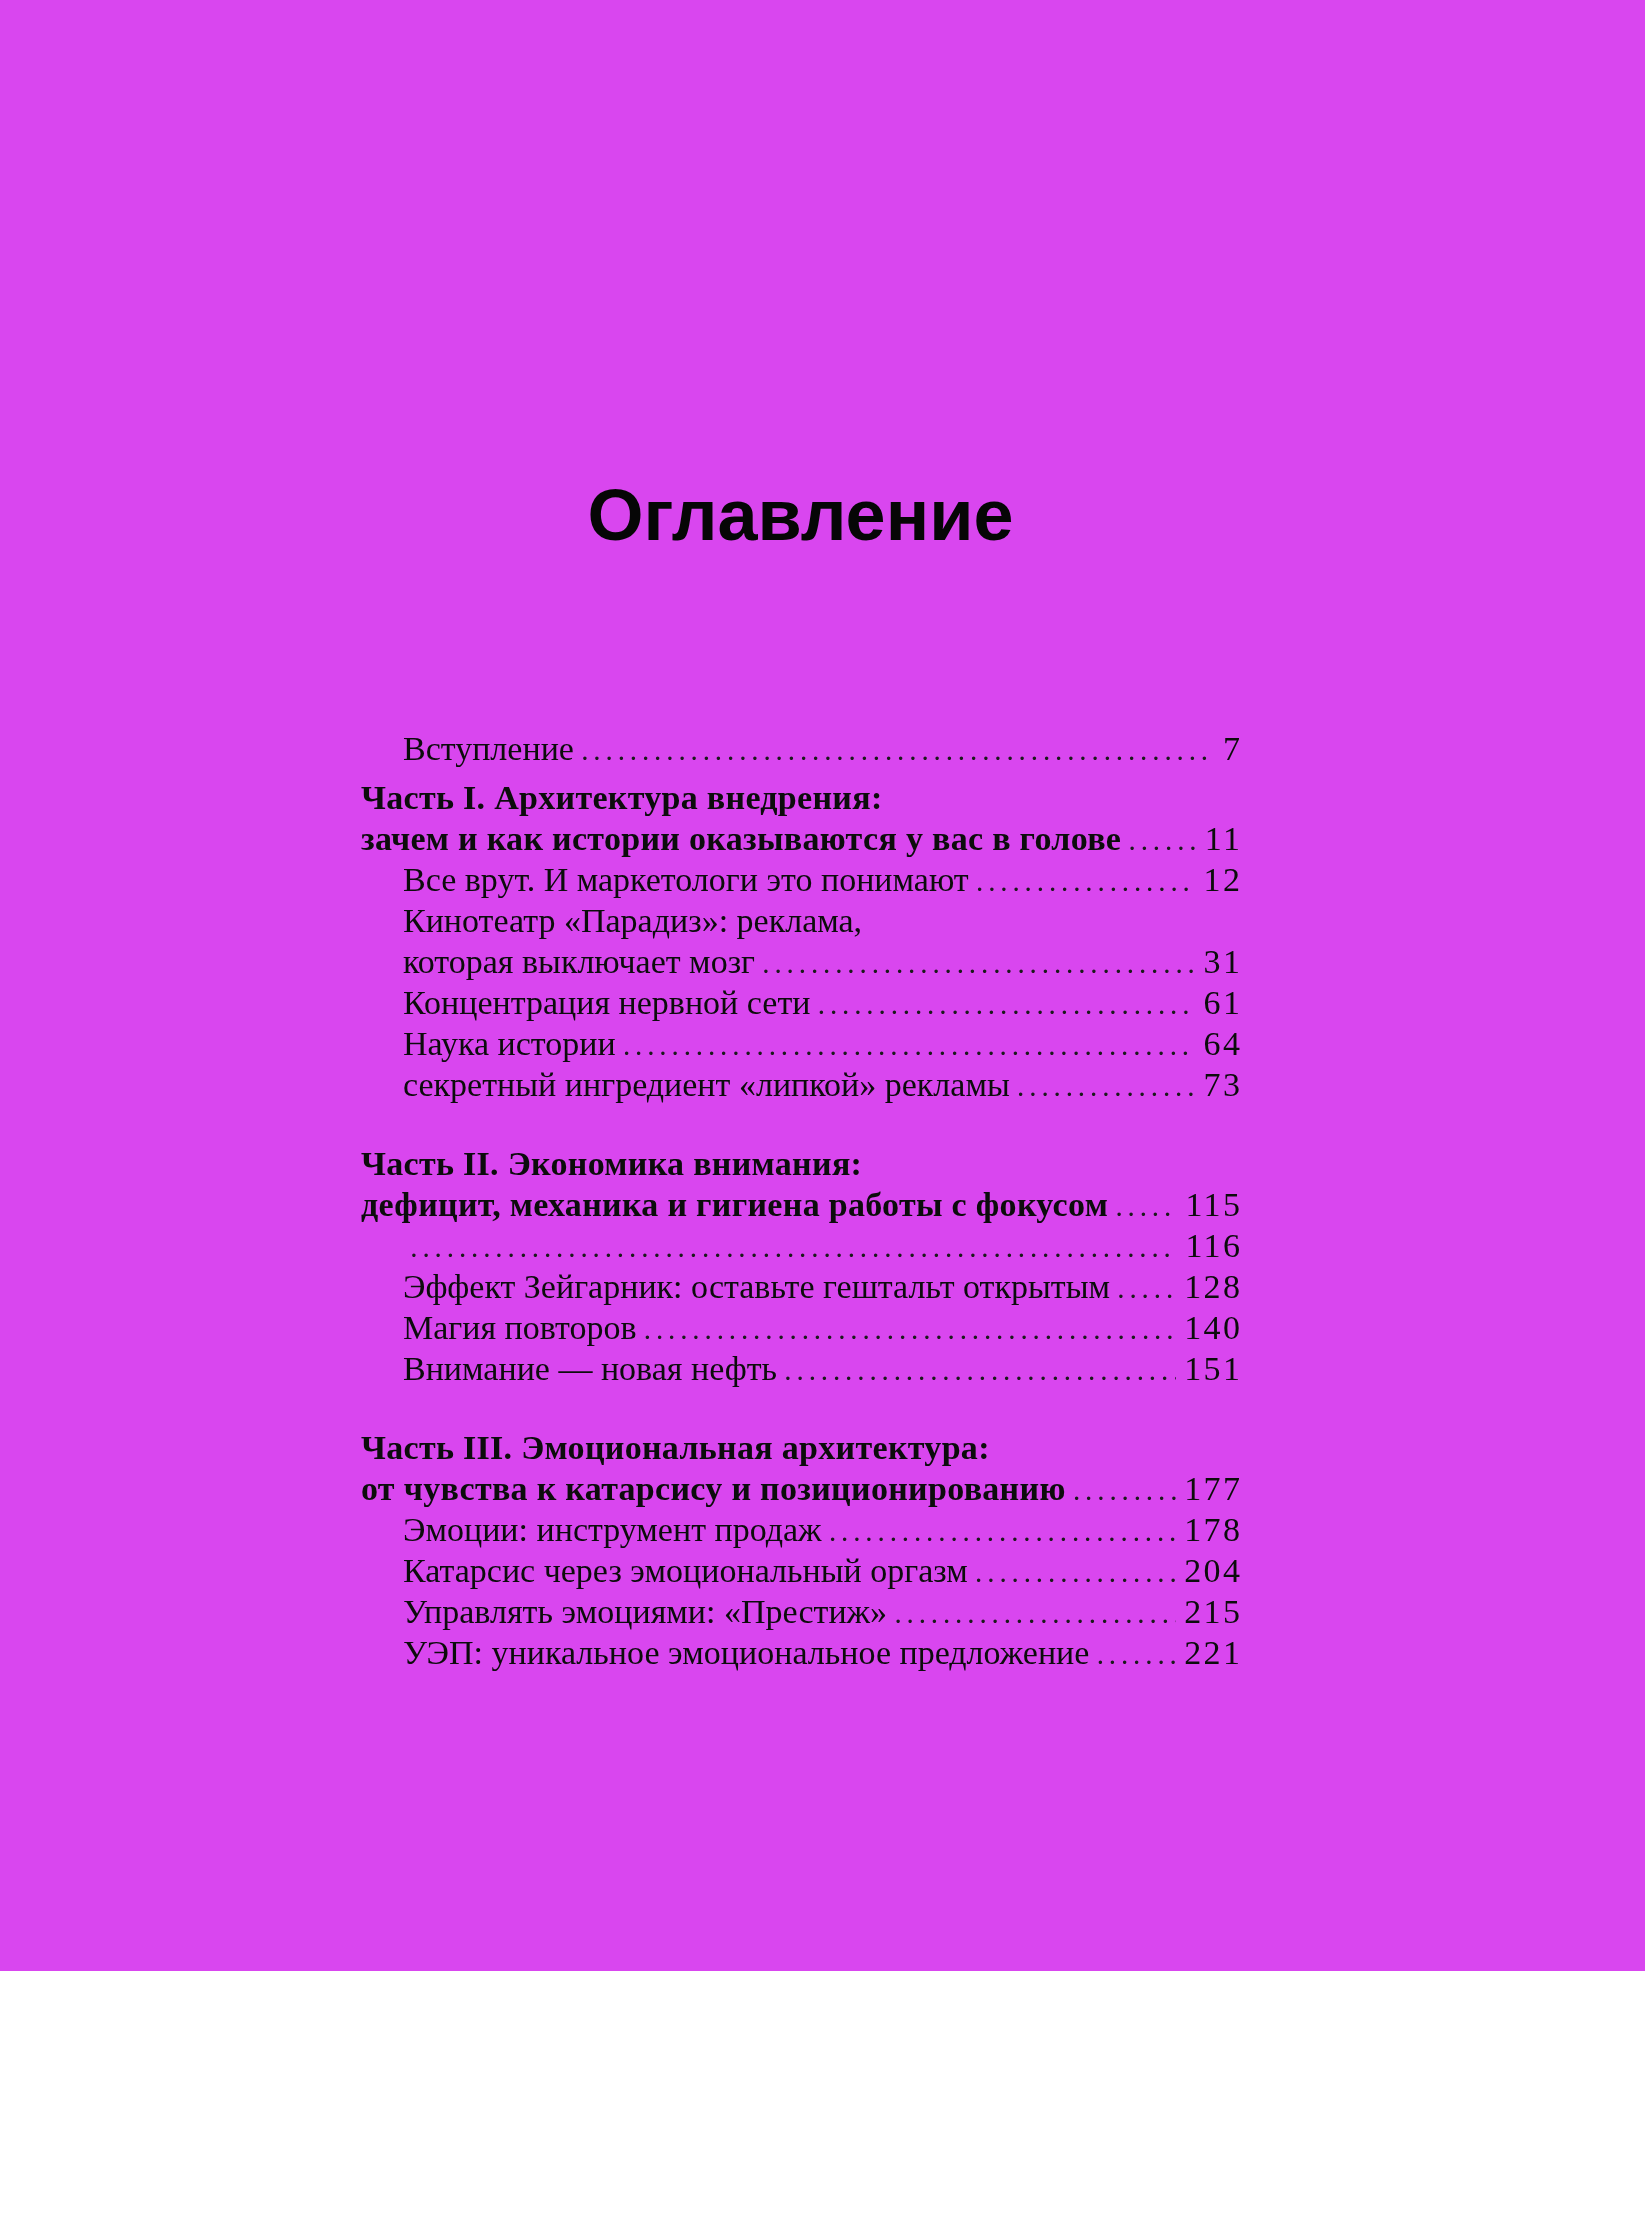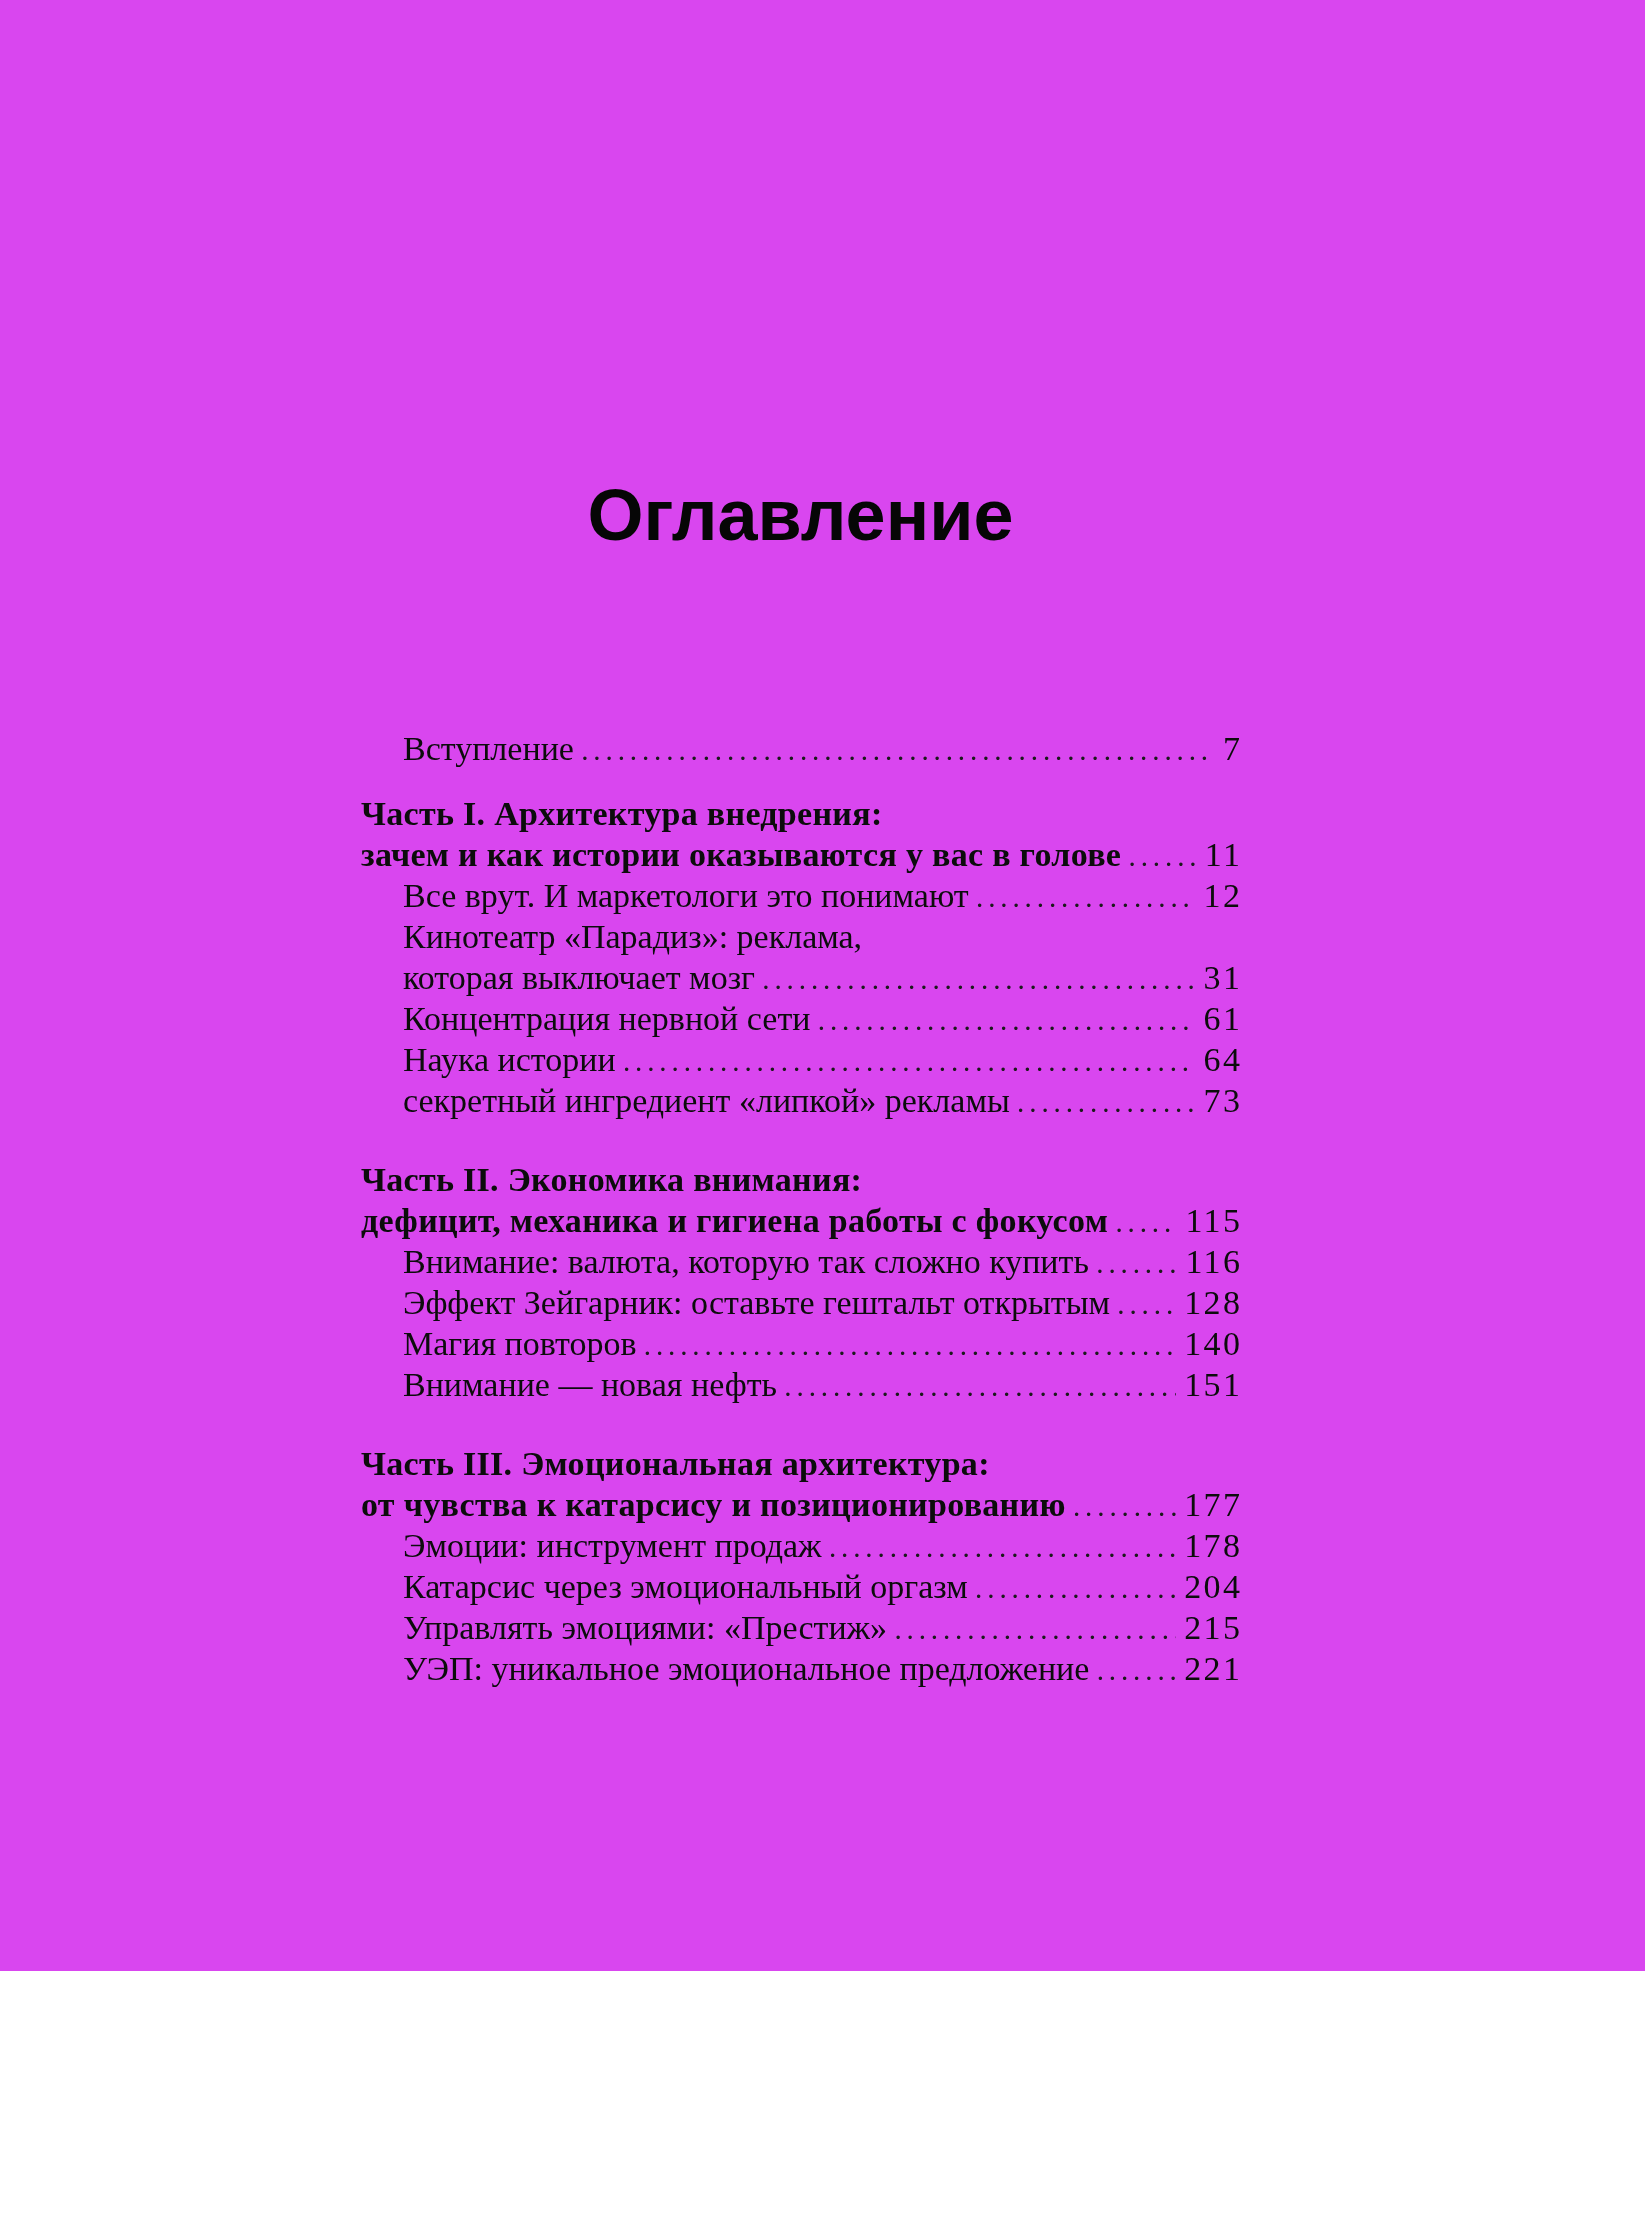--- a/index.html
+++ b/index.html
@@ -77,21 +77,21 @@
 
   .toc-page {
     flex: 0 0 auto;
     font-weight: 400;
     letter-spacing: 2.4px;
     margin-right: -2.4px;
     text-align: right;
   }
 
   .toc-section { margin-top: 38px; }
-  .toc-section.first { margin-top: 24px; }
+  .toc-section.first { margin-top: 8px; }
 </style>
 </head>
 <body>
 
 <main class="page">
   <h1 class="page-title">Оглавление</h1>
 
   <nav class="toc">
       <div class="toc-line indent">
         <span class="toc-label">Вступление</span>
@@ -139,21 +139,20 @@
       <section class="toc-section">
         <div class="toc-line bold">
           <span class="toc-label">Часть II. Экономика внимания:</span>
         </div>
         <div class="toc-line bold">
           <span class="toc-label">дефицит, механика и гигиена работы с фокусом</span>
           <span class="toc-leader"></span>
           <span class="toc-page">115</span>
         </div>
         <div class="toc-line indent">
-          <span class="toc-label">Внимание: валюта, которую так сложно купить</span>
           <span class="toc-leader"></span>
           <span class="toc-page">116</span>
         </div>
         <div class="toc-line indent">
           <span class="toc-label">Эффект Зейгарник: оставьте гештальт открытым</span>
           <span class="toc-leader"></span>
           <span class="toc-page">128</span>
         </div>
         <div class="toc-line indent">
           <span class="toc-label">Магия повторов</span>

